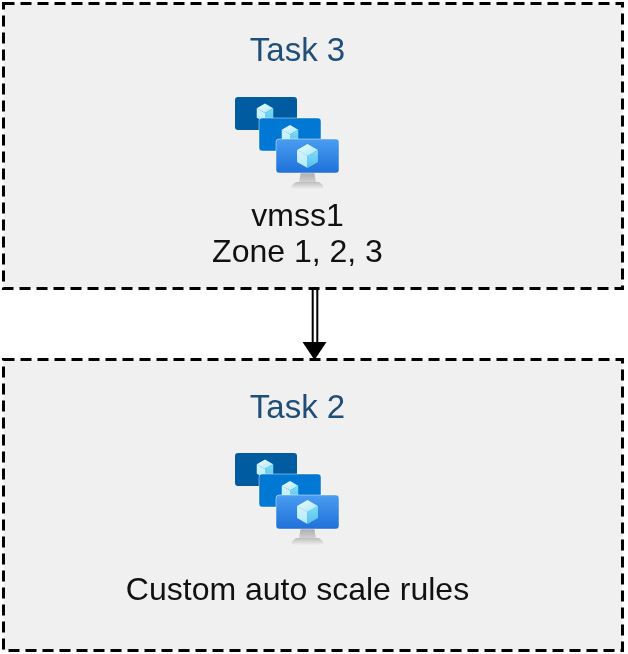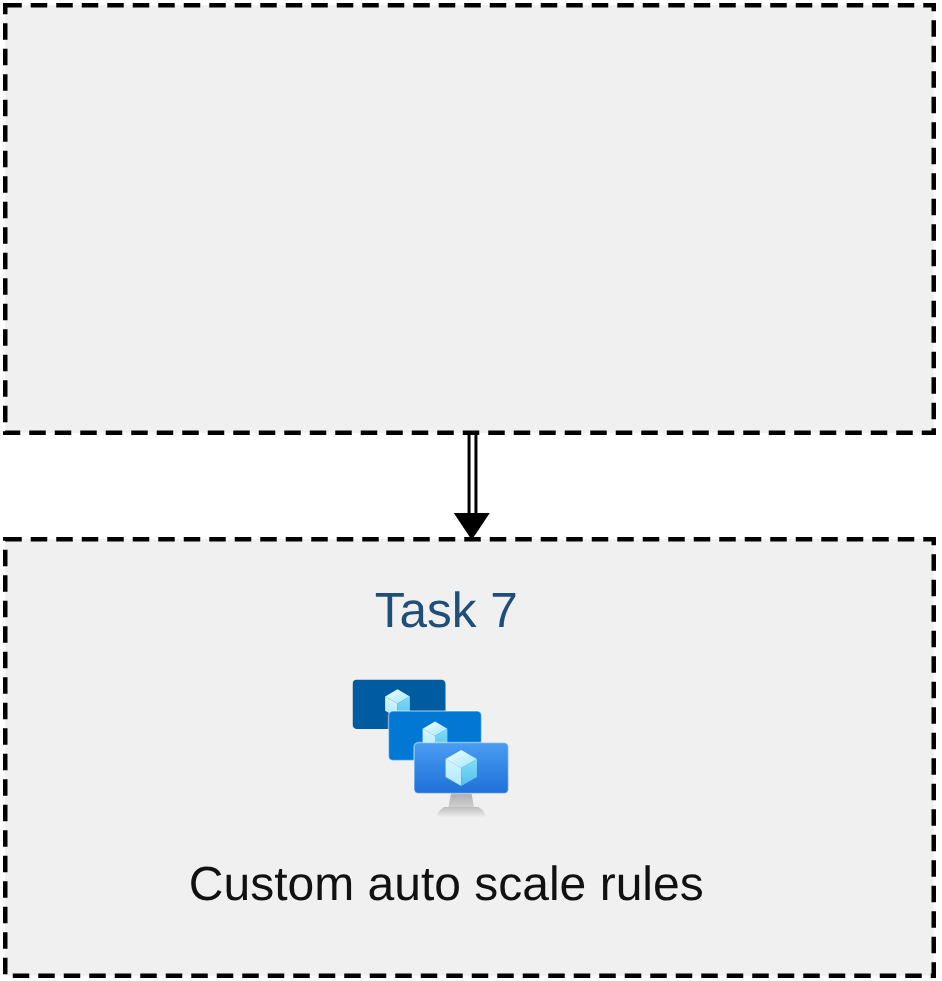--- a/index.html
+++ b/index.html
@@ -125,32 +125,40 @@
       <rect x="41" y="42" width="63" height="34" rx="3" fill="url(#gradFront)" stroke="#FFFFFF" stroke-opacity="0.45" stroke-width="1"></rect>
       <use href="#vmss-cube" transform="translate(72.5,59) scale(12)"></use>
     </g>
   </defs>
 </svg>
 
 <div class="task-box" id="task3-box">
   <svg class="border-svg" viewBox="0 0 622 288">
     <rect x="1.5" y="1.5" width="619" height="285" fill="#F0F0F0" stroke="#000000" stroke-width="3" stroke-dasharray="11 6"></rect>
   </svg>
+  <div class="box-content">
+    <div class="box-title">Task 3</div>
+    <svg class="vmss-icon" viewBox="0 0 105 92" width="105" height="92">
+      <use href="#vmss-icon-def"></use>
+    </svg>
+    <div class="box-label label-line-1">vmss1</div>
+    <div class="box-label label-line-2">Zone 1, 2, 3</div>
+  </div>
 </div>
 
 <svg class="connector" width="29" height="72" viewBox="0 0 29 72">
   <path d="M12.7,0 V54" stroke="#000000" stroke-width="2" fill="none"></path>
   <path d="M17.3,0 V54" stroke="#000000" stroke-width="2" fill="none"></path>
   <polygon points="2.5,53 26.5,53 14.5,71" fill="#000000"></polygon>
 </svg>
 
 <div class="task-box" id="task4-box">
   <svg class="border-svg" viewBox="0 0 622 294">
     <rect x="1.5" y="1.5" width="619" height="291" fill="#F0F0F0" stroke="#000000" stroke-width="3" stroke-dasharray="11 6"></rect>
   </svg>
   <div class="box-content">
-    <div class="box-title">Task 7</div>
+    <div class="box-title">Task 2</div>
     <svg class="vmss-icon" viewBox="0 0 105 92" width="105" height="92">
       <use href="#vmss-icon-def"></use>
     </svg>
     <div class="box-label label-line-1">Custom auto scale rules</div>
   </div>
 </div>
 
 </body></html>

